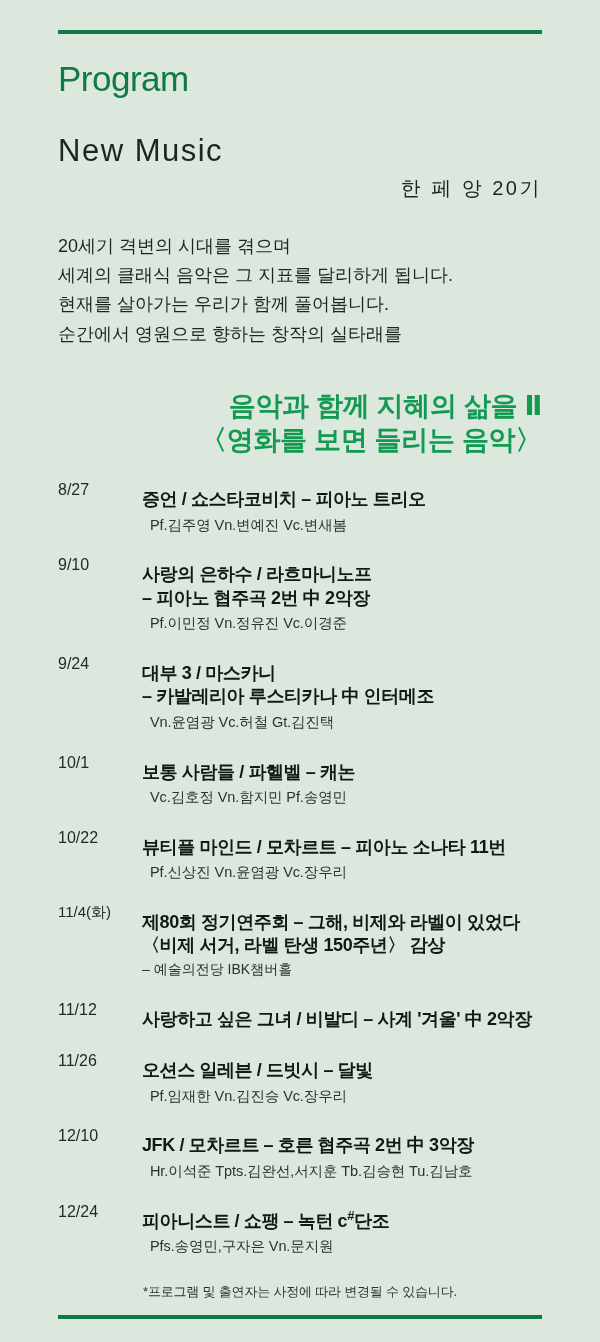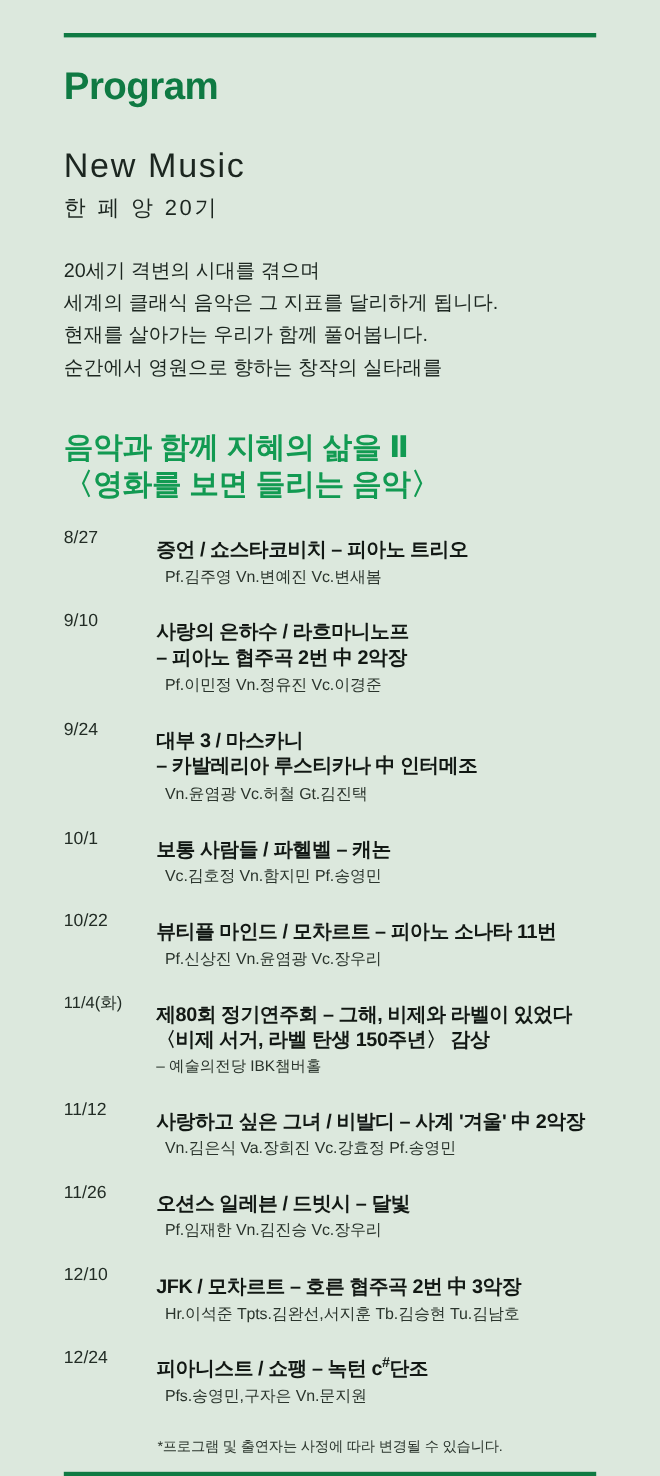--- a/index.html
+++ b/index.html
@@ -30,38 +30,39 @@
     margin: 0 58px;
   }
   .rule-top { margin-top: 30px; }
   .rule-bottom { margin-top: 14px; }
 
   
   .header { padding: 0 58px; }
   .program-title {
     color: #0f7a43;
     font-size: 35px;
-    font-weight: bold;
+    font-weight: normal;
     letter-spacing: -0.5px;
     margin-top: 26px;
     line-height: 1.1;
   }
   .newmusic {
     font-size: 31px;
     font-weight: normal;
     letter-spacing: 1.5px;
     margin-top: 34px;
     line-height: 1.15;
     color: #1c2620;
   }
   .hanpeang {
     font-size: 20px;
     letter-spacing: 2.5px;
     margin-top: 7px;
     color: #1c2620;
+    text-align: right;
   }
 
   
   .intro {
     padding: 0 58px;
     margin-top: 30px;
     font-size: 18px;
     line-height: 1.62;
     color: #1c2620;
   }
@@ -69,20 +70,21 @@
 
   
   .series {
     padding: 0 58px;
     margin-top: 40px;
     color: #129a52;
     font-weight: bold;
     font-size: 27px;
     line-height: 1.28;
     letter-spacing: -0.3px;
+    text-align: right;
   }
   .series-line { display: block; }
 
   
   .list {
     padding: 0 34px 0 58px;
     margin-top: 18px;
   }
   .entry {
     display: flex;
@@ -218,21 +220,20 @@
         <div class="title">제80회 정기연주회 – 그해, 비제와 라벨이 있었다</div>
         <div class="title-2">〈비제 서거, 라벨 탄생 150주년〉 감상</div>
         <div class="venue">– 예술의전당 IBK챔버홀</div>
       </div>
     </div>
 
     <div class="entry">
       <div class="date">11/12</div>
       <div class="body">
         <div class="title">사랑하고 싶은 그녀 / 비발디 – 사계 '겨울' 中 2악장</div>
-        <div class="performers">Vn.김은식  Va.장희진  Vc.강효정  Pf.송영민</div>
       </div>
     </div>
 
     <div class="entry">
       <div class="date">11/26</div>
       <div class="body">
         <div class="title">오션스 일레븐 / 드빗시 – 달빛</div>
         <div class="performers">Pf.임재한  Vn.김진승  Vc.장우리</div>
       </div>
     </div>

